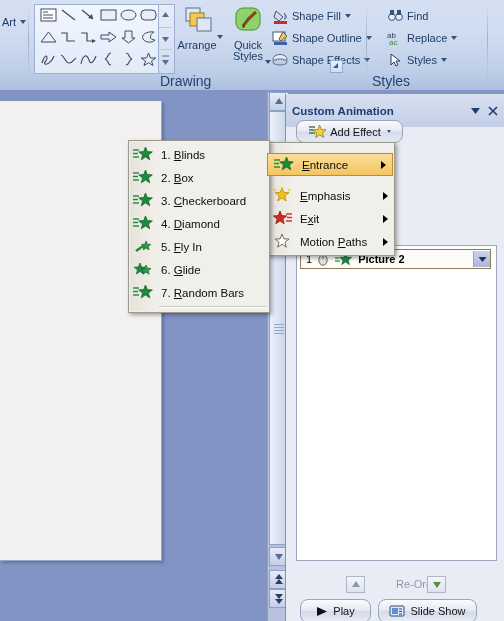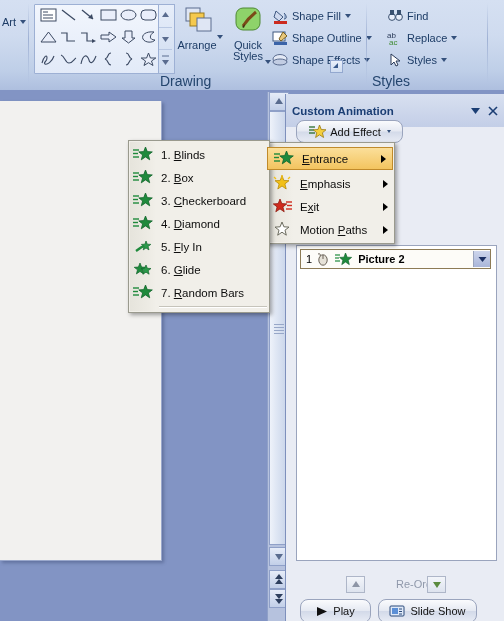--- a/index.html
+++ b/index.html
@@ -68,21 +68,21 @@
   .menu::before{content:"";position:absolute;left:1px;top:1px;bottom:1px;width:26px;
     background:linear-gradient(90deg,#e6e4dc 0%,#edebe4 70%,#f1efe9 100%);}
   .mi{position:relative;height:23px;display:flex;align-items:center;
     padding:0 6px;color:#0d0d0d;font-size:11.5px;white-space:nowrap;z-index:1;}
   .mi .mico{width:22px;height:18px;flex:0 0 22px;position:relative;margin-right:6px;}
   .mi .mlabel{flex:1;}
   .mi .marrow{width:0;height:0;border-top:4px solid transparent;border-bottom:4px solid transparent;
     border-left:5px solid #000;margin-left:10px;}
   .mi.sel{background:linear-gradient(180deg,#ffd municipal 0%,#f6c96a 100%);}
   .mi.sel{background:linear-gradient(180deg,#fbdf9a 0%,#f3c45f 100%);
-    border:1px solid #c08a2a;margin:2px 1px;height:21px;}
+    border:1px solid #c08a2a;margin:8px 1px;height:21px;}
   .mi u{text-decoration:underline;}
   .msep{height:1px;margin:2px 2px 2px 30px;background:#c6c4bb;border-bottom:1px solid #fff;}
 
   #effects-menu{left:128px;top:140px;width:140px;}
   #effects-menu .mi{padding-left:4px;}
   #category-menu{left:265px;top:142px;width:128px;}
 
   
   #task-pane{left:285px;top:94px;width:219px;height:527px;
     background:#e9ecf4;border-left:1px solid #7e90bc;}

